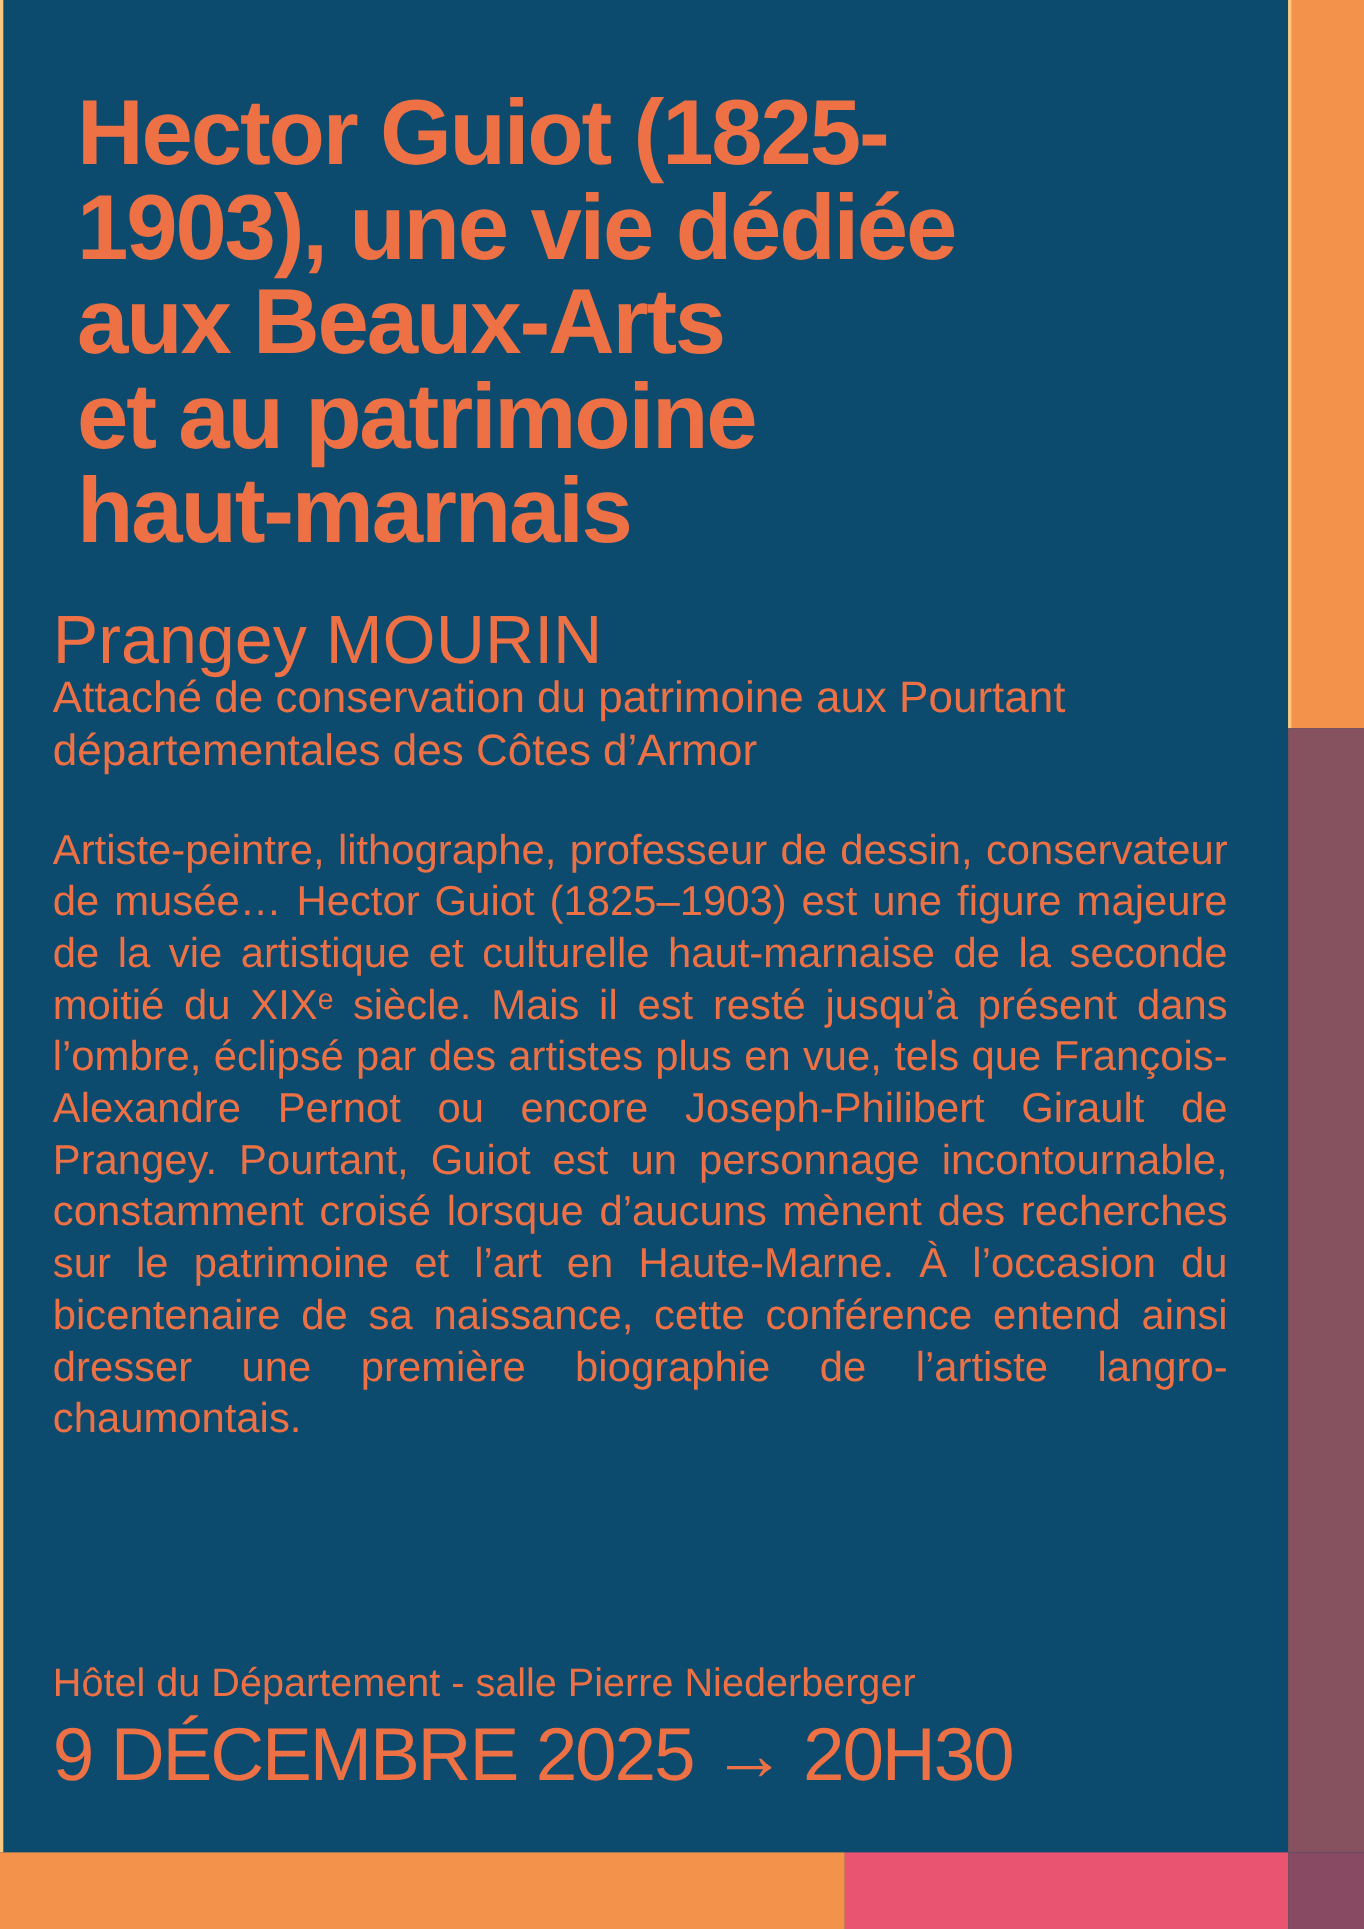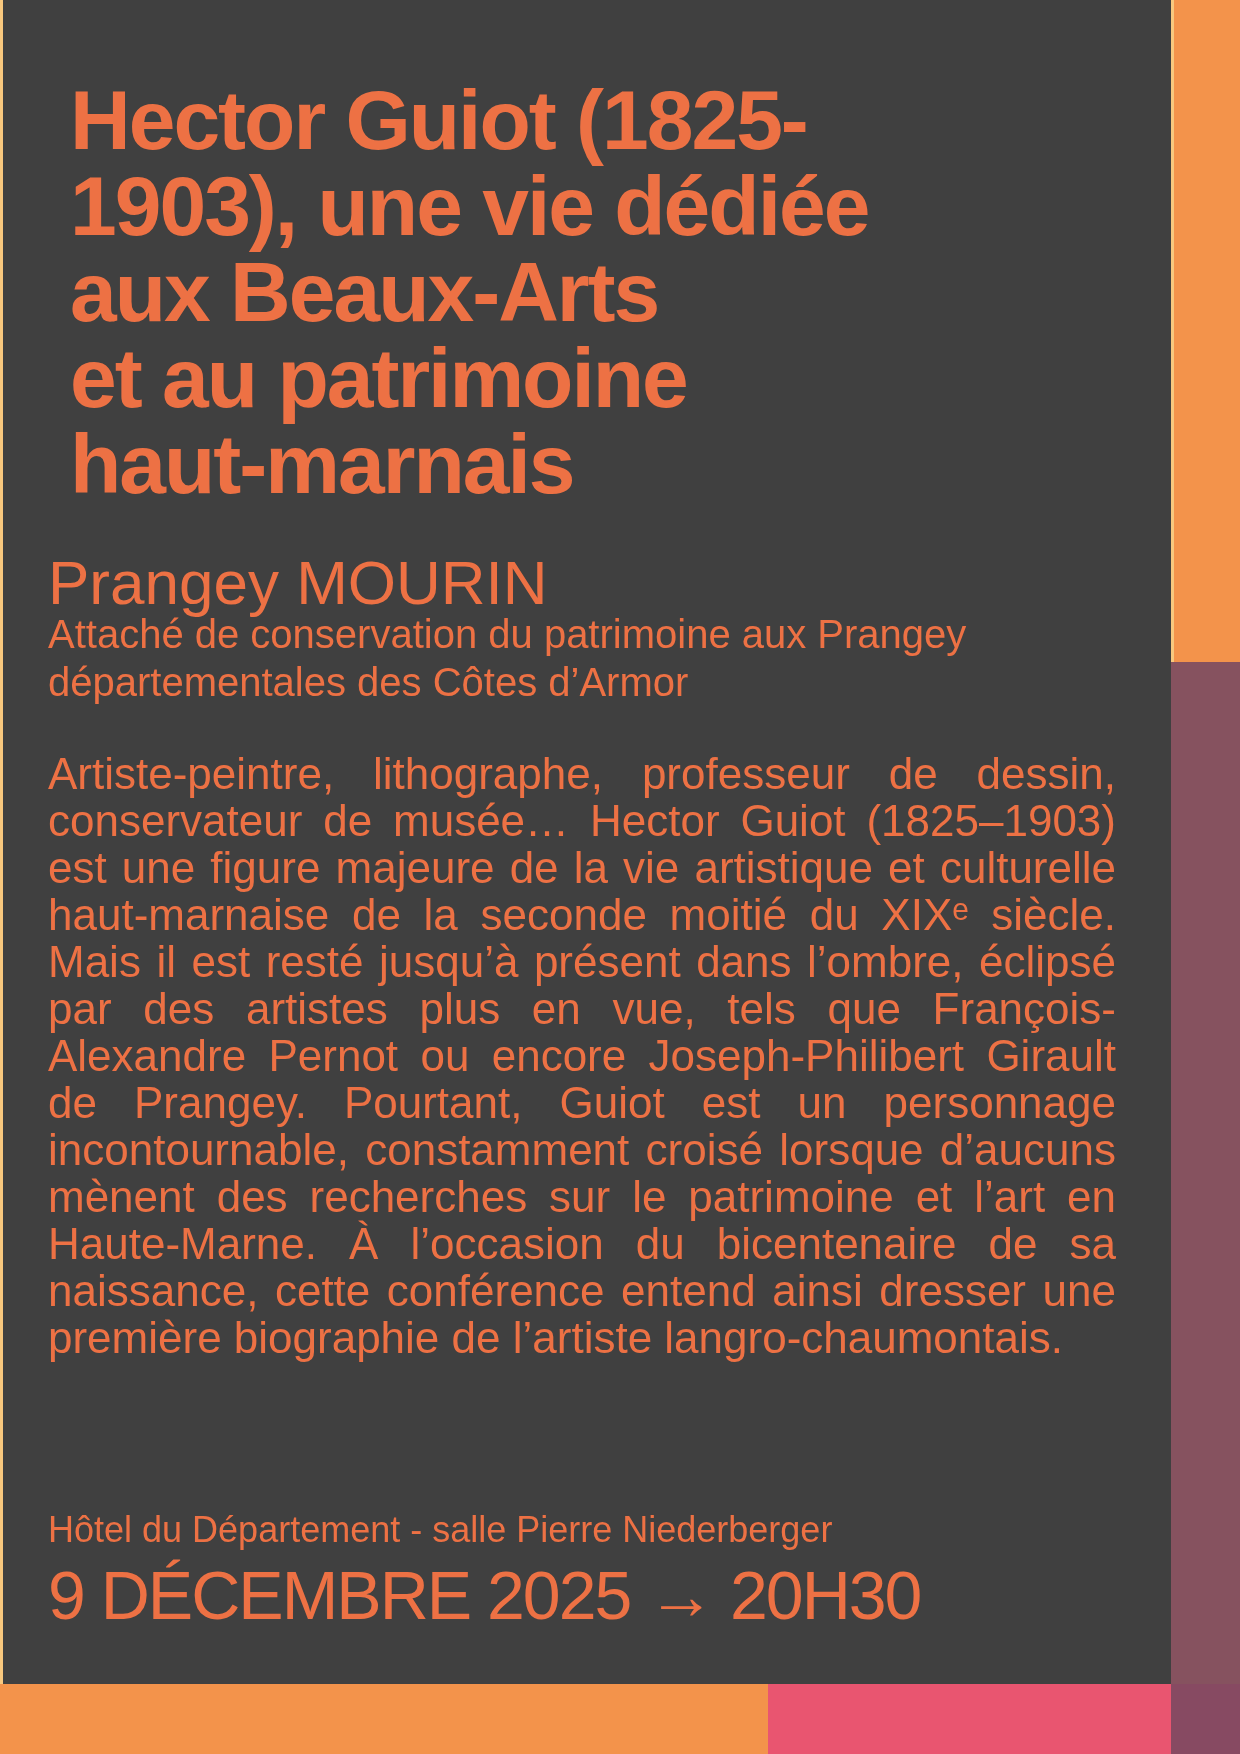--- a/index.html
+++ b/index.html
@@ -4,21 +4,21 @@
 <style>
   html, body {
     margin: 0;
     padding: 0;
     background: #ffffff;
   }
   .page {
     position: relative;
     width: 1240px;
     height: 1754px;
-    background: #404040;
+    background: #0c4a6e;
     overflow: hidden;
     font-family: "Liberation Sans", sans-serif;
     color: #ED7144;
   }
   .multiline { white-space: pre-line; }
 
   
   .left-accent-line {
     position: absolute;
     left: 0; top: 0;
@@ -87,21 +87,21 @@
     font-size: 40px;
     line-height: 48px;
     font-weight: normal;
     font-stretch: condensed;
     margin: 0;
   }
   .abstract {
     position: absolute;
     left: 48px; top: 750px;
     width: 1068px;
-    font-size: 44px;
+    font-size: 38px;
     line-height: 47px;
     font-weight: normal;
     font-stretch: condensed;
     text-align: justify;
     margin: 0;
   }
   .venue {
     position: absolute;
     left: 48px; top: 1505px;
     width: 1100px;
@@ -131,21 +131,21 @@
   <div class="left-accent-line"></div>
 
   <h1 class="title multiline">Hector Guiot (1825-
 1903), une vie dédiée
 aux Beaux-Arts
 et au patrimoine
 haut-marnais</h1>
 
   <h2 class="speaker-name">Prangey MOURIN</h2>
 
-  <p class="speaker-role multiline">Attaché de conservation du patrimoine aux Prangey
+  <p class="speaker-role multiline">Attaché de conservation du patrimoine aux Pourtant
 départementales des Côtes d’Armor</p>
 
   <p class="abstract">Artiste-peintre, lithographe, professeur de dessin, conservateur de musée… Hector Guiot (1825–1903) est une figure majeure de la vie artistique et culturelle haut-marnaise de la seconde moitié du XIXᵉ siècle. Mais il est resté jusqu’à présent dans l’ombre, éclipsé par des artistes plus en vue, tels que François-Alexandre Pernot ou encore Joseph-Philibert Girault de Prangey. Pourtant, Guiot est un personnage incontournable, constamment croisé lorsque d’aucuns mènent des recherches sur le patrimoine et l’art en Haute-Marne. À l’occasion du bicentenaire de sa naissance, cette conférence entend ainsi dresser une première biographie de l’artiste langro-chaumontais.</p>
 
   <p class="venue">Hôtel du Département - salle Pierre Niederberger</p>
 
   <p class="datetime">9 DÉCEMBRE 2025 → 20H30</p>
 
   <div class="right-col-orange"></div>
   <div class="right-col-purple"></div>

